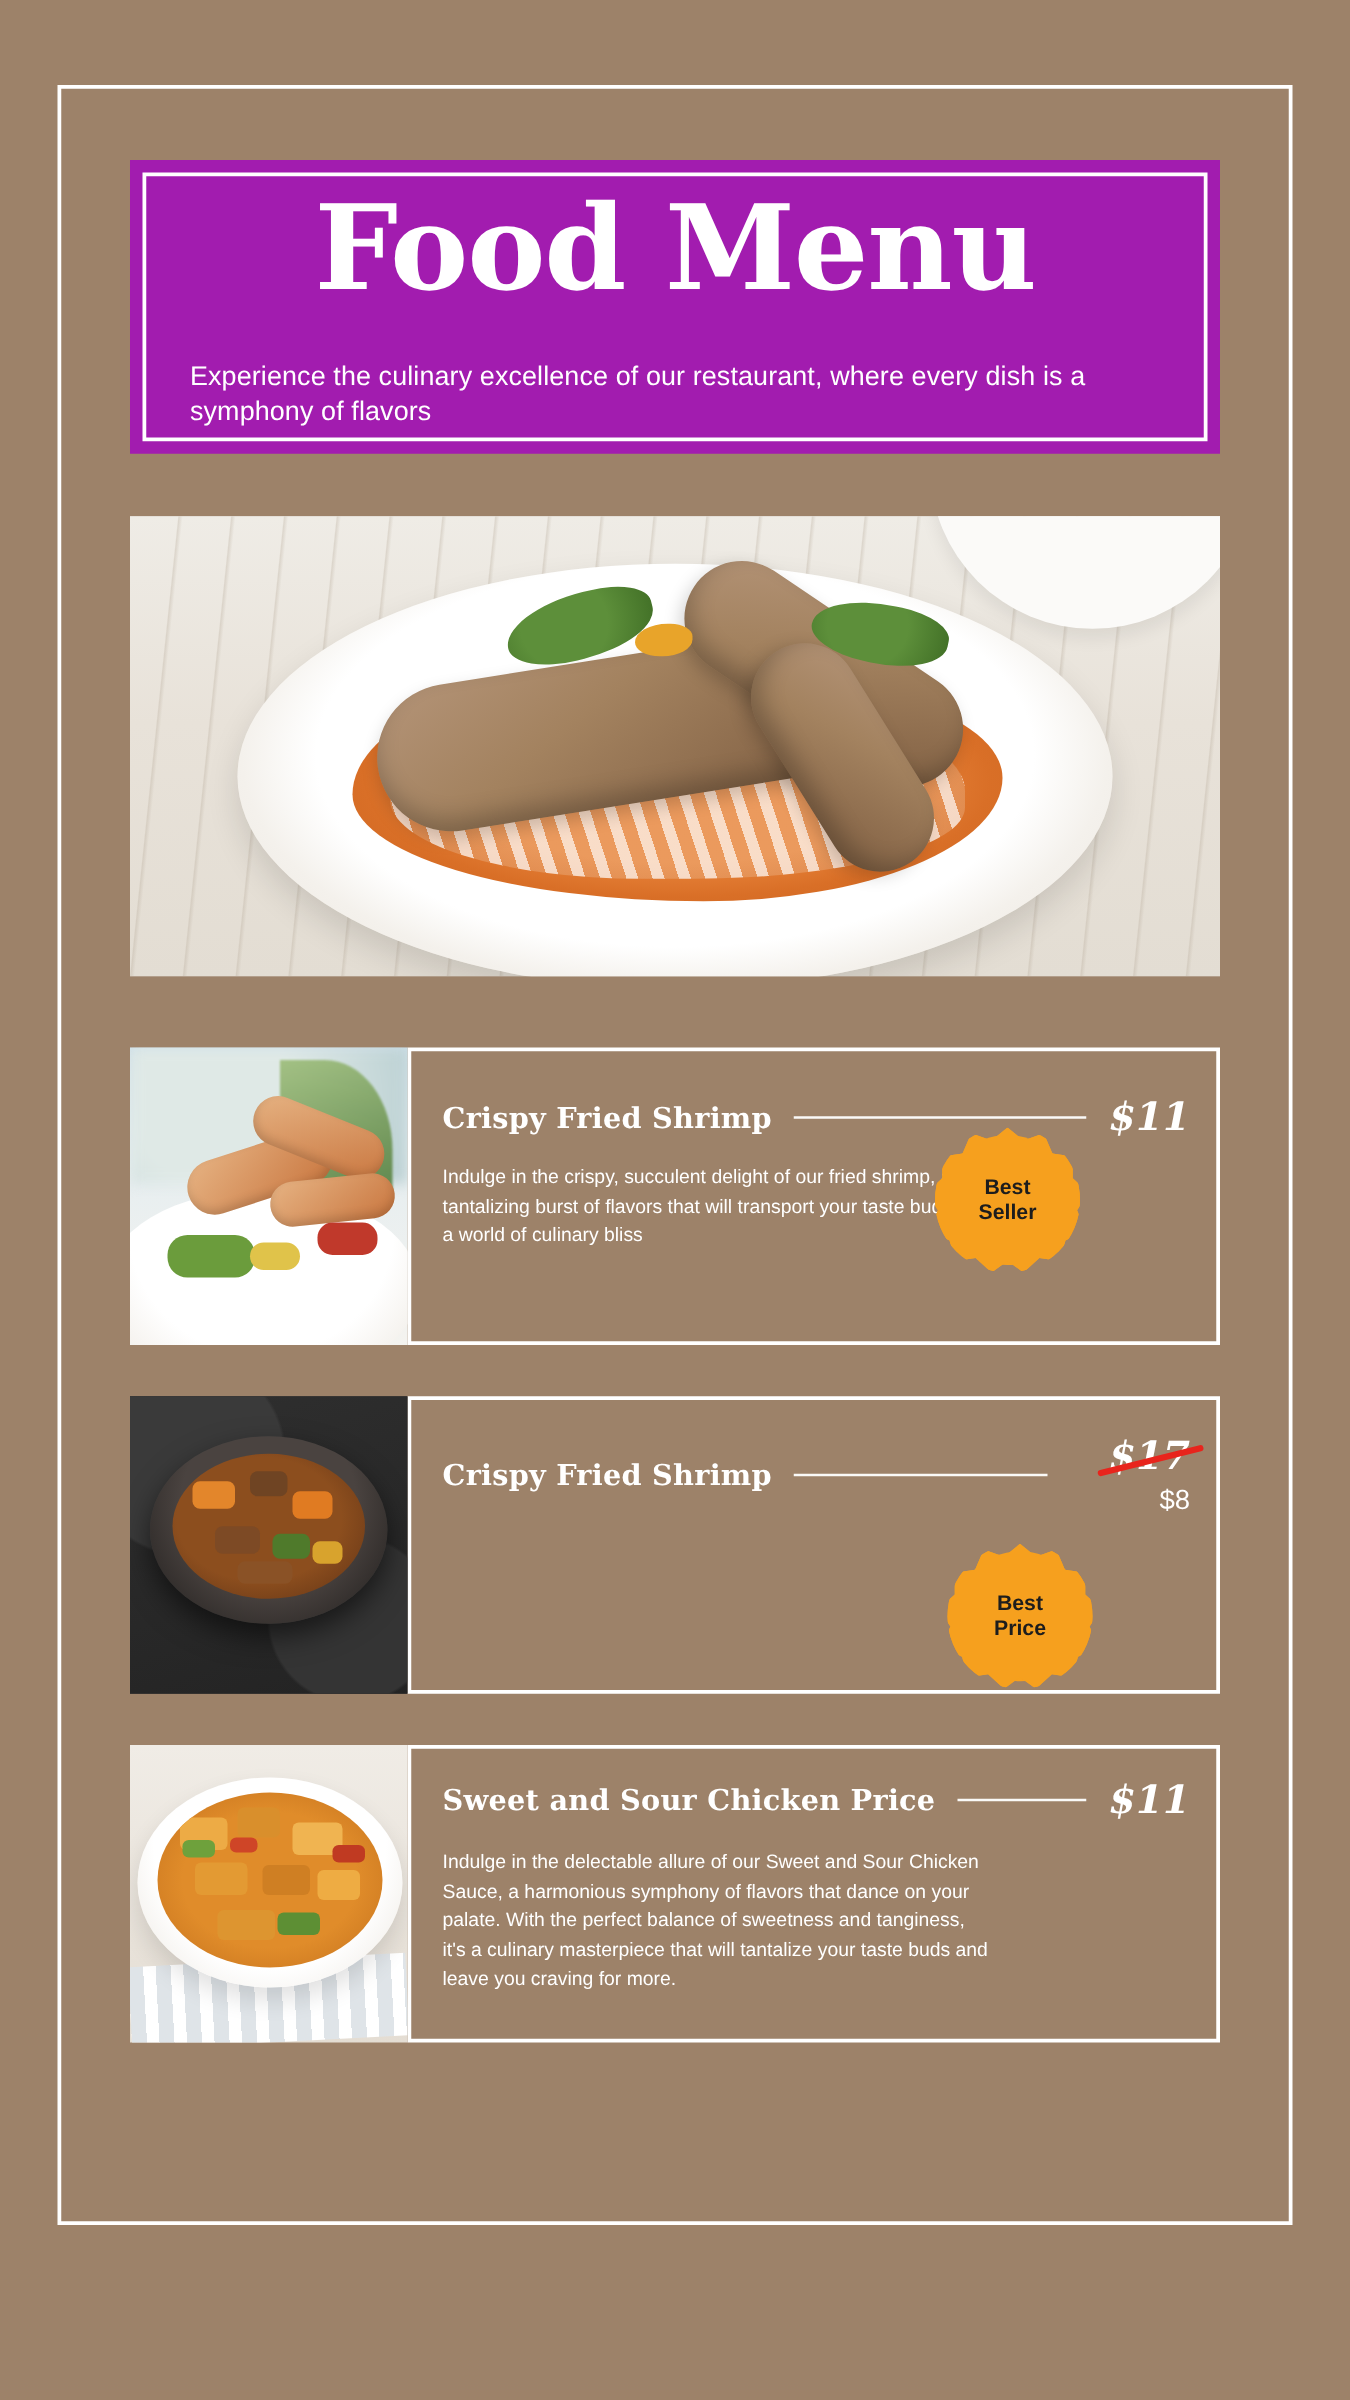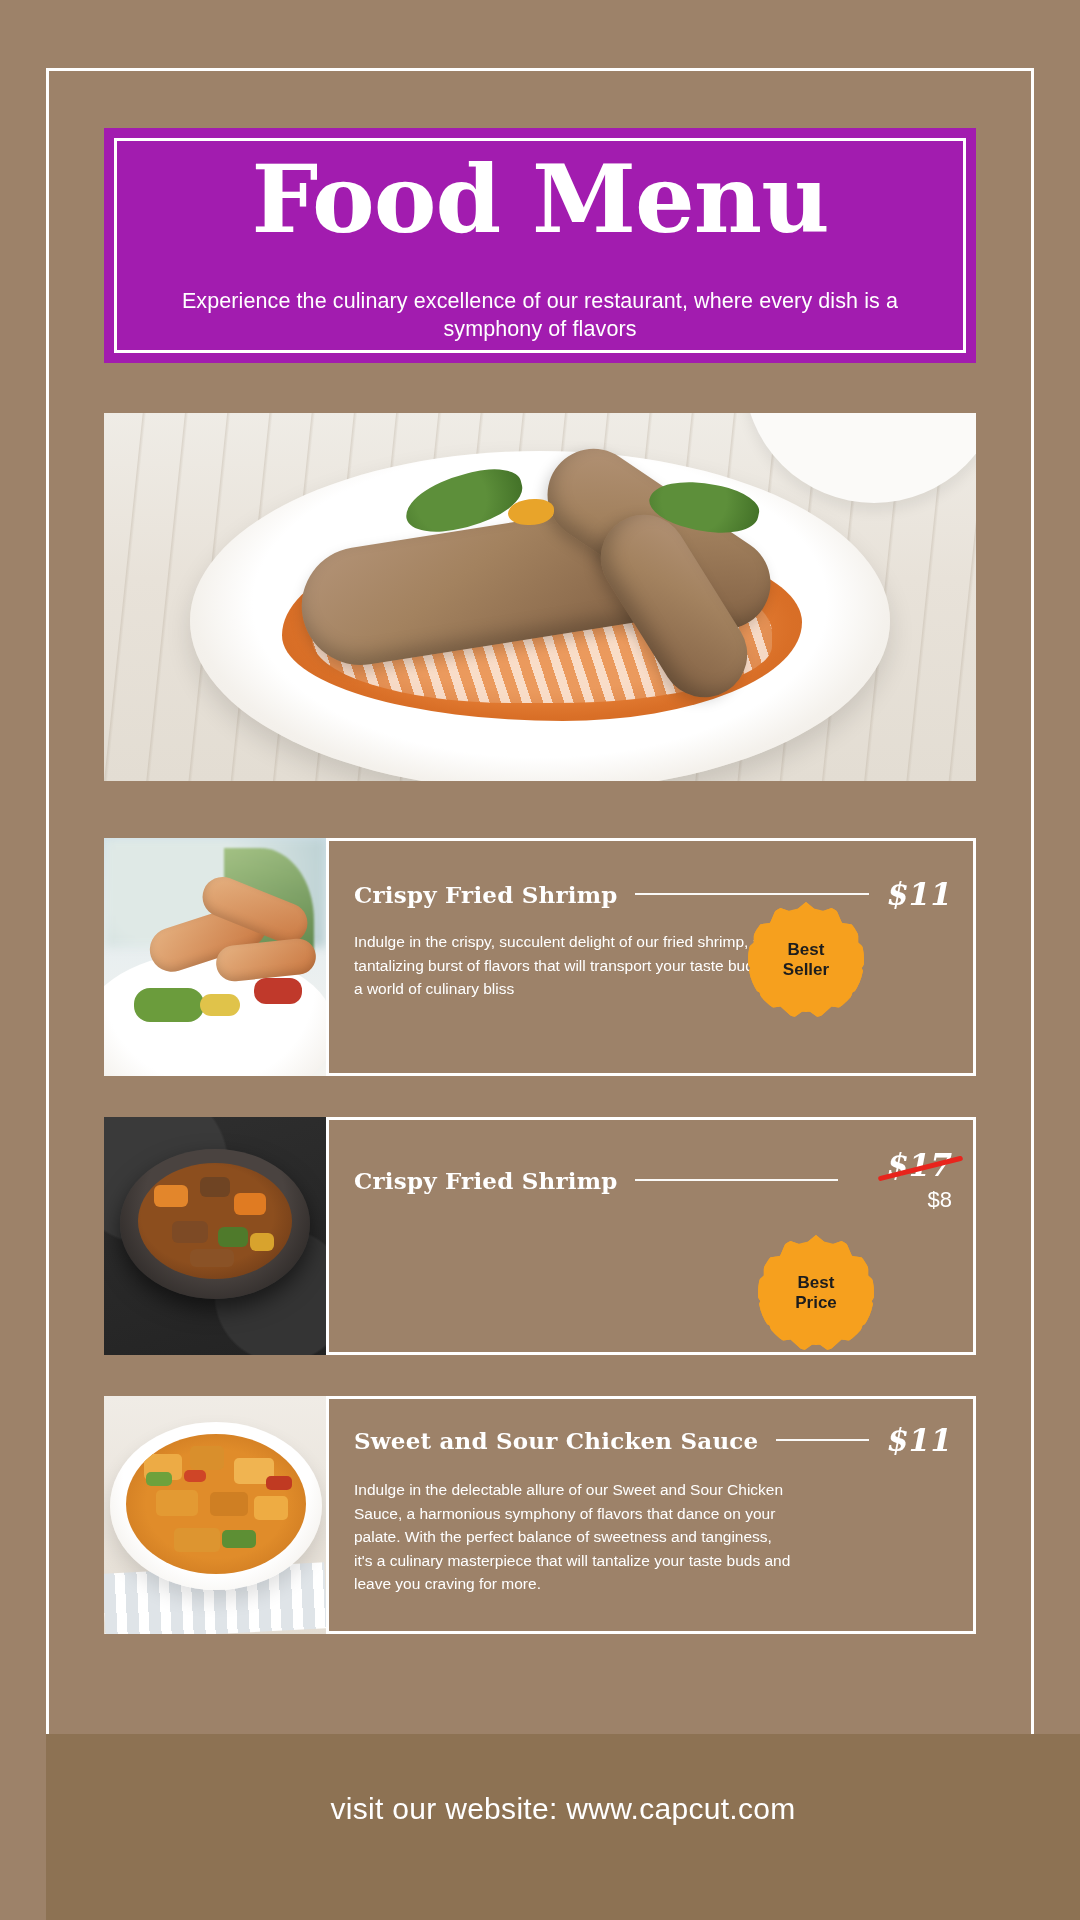--- a/index.html
+++ b/index.html
@@ -65,21 +65,20 @@
     letter-spacing: -1px;
     color: #ffffff;
     line-height: 1.05;
     white-space: nowrap;
   }
   .subtitle {
     position: absolute;
     left: 48px;
     right: 48px;
     top: 160px;
-    text-align: center;
     color: #ffffff;
     font-size: 21.5px;
     line-height: 1.28;
     letter-spacing: 0.1px;
   }
 
   
   .hero {
     position: absolute;
     left: 104px;
@@ -531,25 +530,22 @@
         <div class="bit b6"></div>
         <div class="bit b7"></div>
         <div class="bit g1"></div>
         <div class="bit g2"></div>
         <div class="bit r1"></div>
         <div class="bit r2"></div>
       </div>
     </div>
     <div class="card-body">
       <div class="item-head" style="top:26px;">
-        <div class="item-name">Sweet and Sour Chicken Sauce</div>
+        <div class="item-name">Sweet and Sour Chicken Price</div>
         <div class="dash"></div>
         <div class="price">$11</div>
       </div>
       <div class="desc" style="top:82px;left:0;width:440px;">Indulge in the delectable allure of our Sweet and Sour Chicken Sauce, a harmonious symphony of flavors that dance on your palate. With the perfect balance of sweetness and tanginess, it's a culinary masterpiece that will tantalize your taste buds and leave you craving for more.</div>
     </div>
   </div>
 
-  <div class="footer">
-    <div class="footer-text">visit our website: www.capcut.com</div>
-  </div>
 
 </div>
 
 </body></html>

